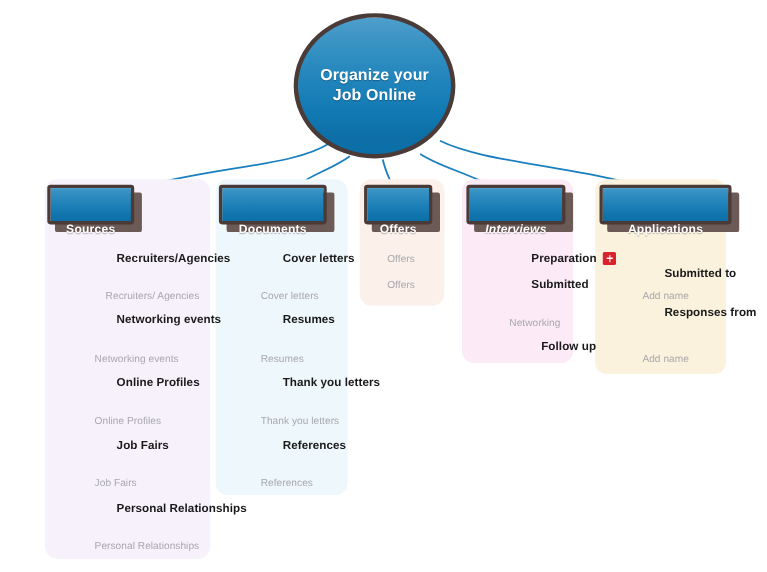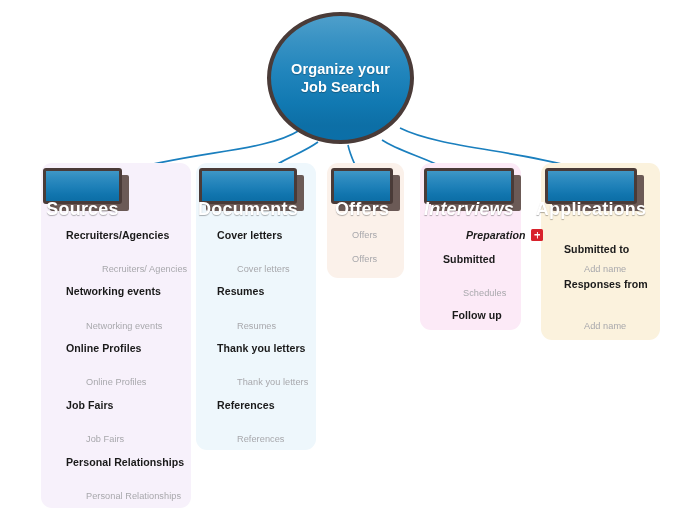--- a/index.html
+++ b/index.html
@@ -94,39 +94,40 @@
         #1175ae 78%,
         #0c6ea6 100%);
     display: flex;
     align-items: center;
     justify-content: center;
     height: 100%;
   }
   .chip-label {
     color: #ffffff;
     font-weight: bold;
-    font-size: 18px;
+    font-size: 11px;
     letter-spacing: 0.2px;
     text-shadow: 0 1px 1px rgba(0,0,0,0.3);
     white-space: nowrap;
     margin-top: 46px;
   }
 
   
   .topic {
     position: absolute;
     font-size: 10.6px;
     font-weight: bold;
     color: #1a1a1a;
     white-space: nowrap;
     letter-spacing: 0.05px;
     z-index: 3;
     display: flex;
     align-items: center;
     gap: 6px;
+    margin-left: 40px;
   }
   .subtopic {
     position: absolute;
     font-size: 9.2px;
     font-weight: normal;
     color: #a8a8ac;
     white-space: nowrap;
     letter-spacing: 0.05px;
     z-index: 3;
   }
@@ -206,21 +207,21 @@
 
   <div class="column" style="left:41px; top:163px; width:150px; height:345px; background:#f7f1fb;"></div>
   <div class="column" style="left:196px; top:163px; width:120px; height:287px; background:#eef7fc;"></div>
   <div class="column" style="left:327px; top:163px; width:77px; height:115px; background:#fbf1ea;"></div>
   <div class="column" style="left:420px; top:163px; width:101px; height:167px; background:#fceaf7;"></div>
   <div class="column" style="left:541px; top:163px; width:119px; height:177px; background:#fbf2dd;"></div>
 
   <div id="root-node">
     <div id="root-label">
       <span>Organize your</span><br>
-      <span>Job Search</span>
+      <span>Job Online</span>
     </div>
   </div>
 
   <div class="chip-wrap" style="left:43px; top:168px; width:79px; height:36px;">
     <div class="chip-back"></div>
     <div class="chip-front">
       <span class="chip-label">Sources</span>
     </div>
   </div>
 
@@ -238,31 +239,31 @@
     </div>
   </div>
 
   <div class="chip-wrap" style="left:424px; top:168px; width:90px; height:36px;font-style:italic;">
     <div class="chip-back"></div>
     <div class="chip-front">
       <span class="chip-label">Interviews</span>
     </div>
   </div>
 
-  <div class="chip-wrap" style="left:545px; top:168px; width:92px; height:36px;">
+  <div class="chip-wrap" style="left:545px; top:168px; width:120px; height:36px;">
     <div class="chip-back"></div>
     <div class="chip-front">
       <span class="chip-label">Applications</span>
     </div>
   </div>
 
   <div class="topic" style="left:66px; top:229px;">
     <span>Recruiters/Agencies</span>
   </div>
-  <div class="subtopic" style="left:102px; top:264px;">Recruiters/ Agencies</div>
+  <div class="subtopic" style="left:96px; top:264px;">Recruiters/ Agencies</div>
 
   <div class="topic" style="left:66px; top:285px;">
     <span>Networking events</span>
   </div>
   <div class="subtopic" style="left:86px; top:321px;">Networking events</div>
 
   <div class="topic" style="left:66px; top:342px;">
     <span>Online Profiles</span>
   </div>
   <div class="subtopic" style="left:86px; top:377px;">Online Profiles</div>
@@ -293,29 +294,29 @@
   <div class="subtopic" style="left:237px; top:377px;">Thank you letters</div>
 
   <div class="topic" style="left:217px; top:399px;">
     <span>References</span>
   </div>
   <div class="subtopic" style="left:237px; top:434px;">References</div>
 
   <div class="subtopic" style="left:352px; top:230px;">Offers</div>
   <div class="subtopic" style="left:352px; top:254px;">Offers</div>
 
-  <div class="topic" style="left:466px; top:229px;font-style:italic;">
+  <div class="topic" style="left:443px; top:229px;">
     <span>Preparation</span>
     <span class="badge-icon"></span>
   </div>
 
   <div class="topic" style="left:443px; top:253px;">
     <span>Submitted</span>
   </div>
-  <div class="subtopic" style="left:463px; top:288px;">Schedules</div>
+  <div class="subtopic" style="left:463px; top:288px;">Networking</div>
 
   <div class="topic" style="left:452px; top:309px;">
     <span>Follow up</span>
   </div>
 
   <div class="topic" style="left:564px; top:243px;">
     <span>Submitted to</span>
   </div>
   <div class="subtopic" style="left:584px; top:264px;">Add name</div>
 

